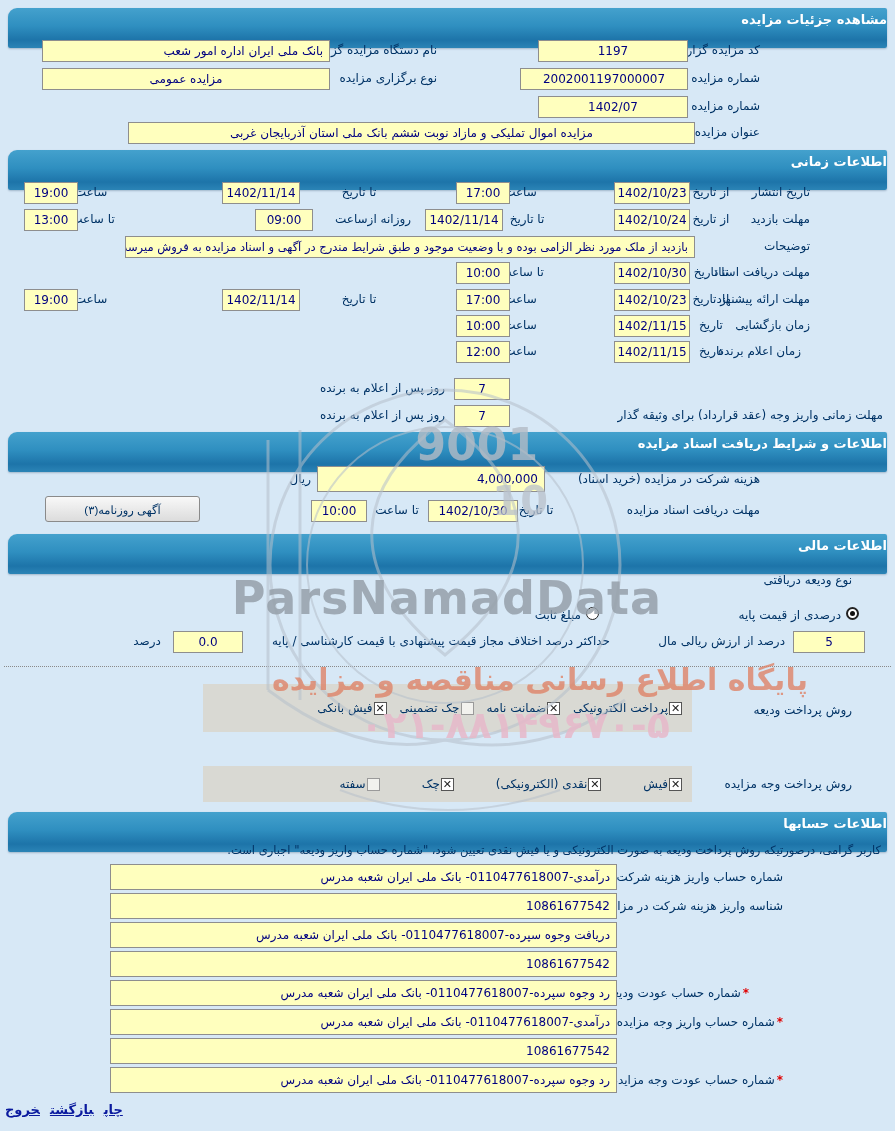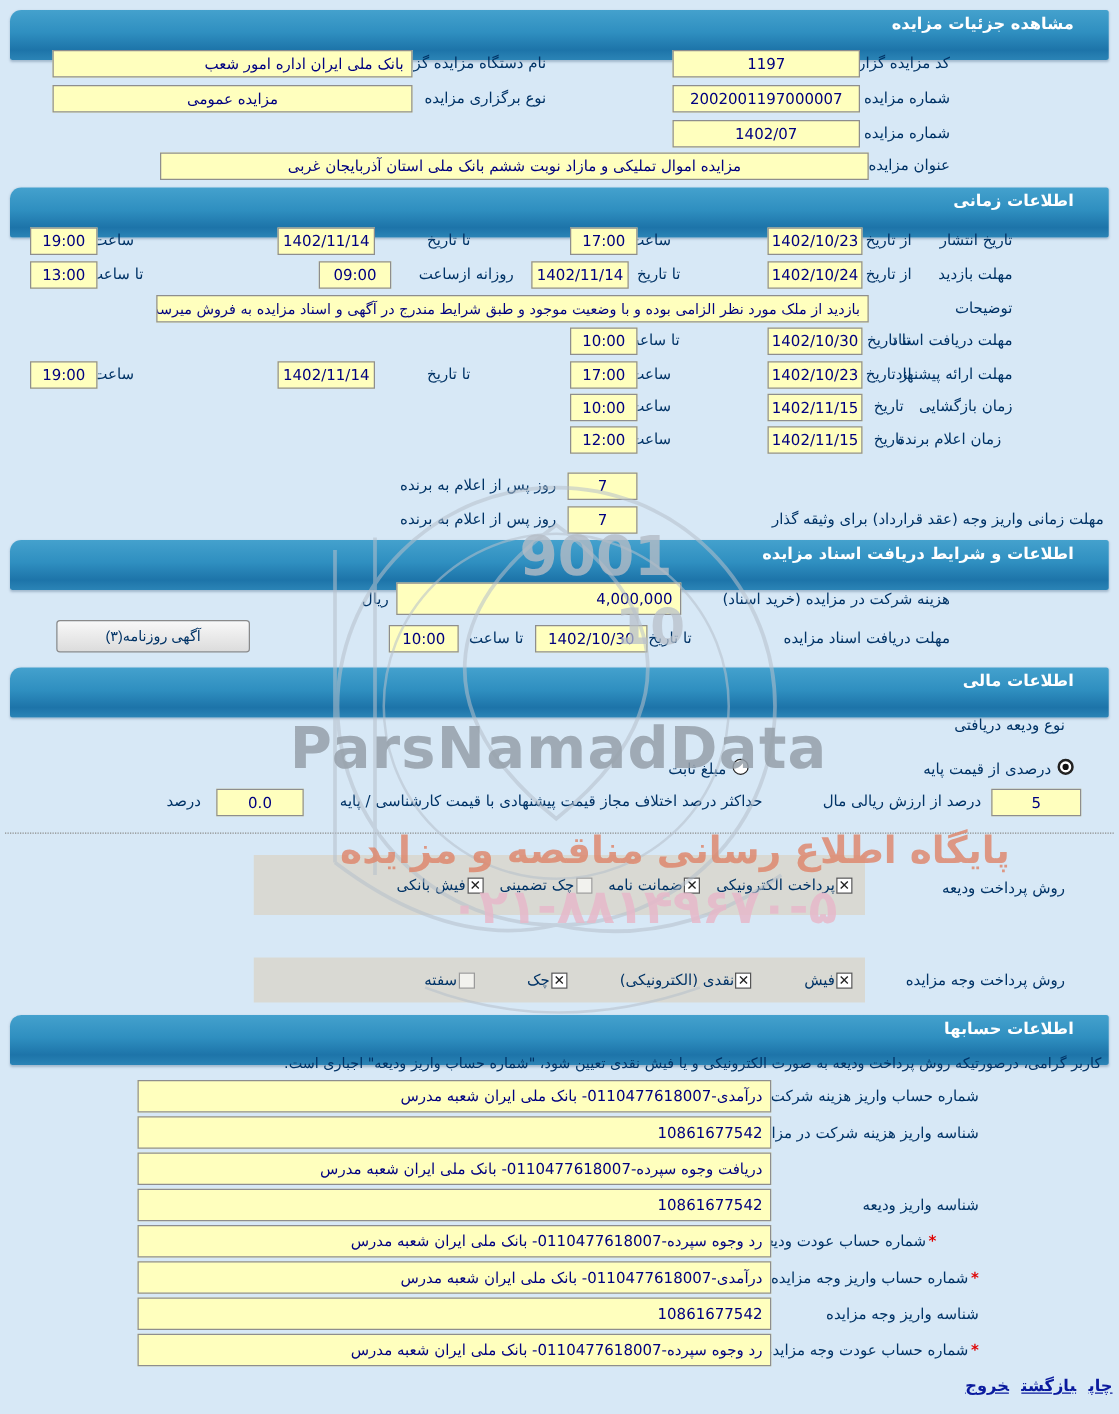--- a/index.html
+++ b/index.html
@@ -6,21 +6,21 @@
   body{
     width:895px;height:1131px;position:relative;overflow:hidden;
     background:#d7e8f6;
     font-family:"DejaVu Sans",sans-serif;font-size:12px;color:#003366;
     direction:rtl;
   }
   .bar{
     position:absolute;right:8px;left:8px;height:40px;line-height:24px;
     background:linear-gradient(180deg,#44a1cd 0%,#2f8fc0 45%,#1d74a9 80%,#2b84b6 100%);
     color:#ffffff;font-weight:bold;font-size:13px;
-    padding-right:28px;box-sizing:border-box;
+    padding-right:0;box-sizing:border-box;
     border-radius:9px 2px 2px 2px;
     box-shadow:0 1px 2px rgba(0,40,80,.25);
   }
   .row{position:absolute;left:0;right:0;height:22px}
   .cell{position:absolute;top:0;height:20px;line-height:20px;white-space:nowrap}
   .lbl{color:#003366;text-align:right}
   .word{color:#003366;text-align:center}
   .box{
     background:#ffffbe;border:1px solid #8e8e8e;box-sizing:border-box;
     text-align:center;color:#000080;height:22px;line-height:20px;overflow:hidden
@@ -40,38 +40,38 @@
     font-size:11px;line-height:12px;text-align:center;color:#222;box-sizing:border-box;margin-left:1px
   }
   .cb.on::after{content:"\2715"}
   .cb.off{border-color:#9a9a9a;background:#f2f2ee}
   .rad{position:absolute;width:13px;height:13px;border:1px solid #222;border-radius:50%;background:#fff;box-sizing:border-box}
   .rad.on{border-width:2px}
   .rad.on::after{content:"";display:block;width:5px;height:5px;margin:2px;border-radius:50%;background:#111}
   .dots{position:absolute;left:4px;right:4px;border-top:1px dotted #8a8a8a;height:0}
   .star{color:#e00000;font-weight:bold;margin-left:2px}
   .notice{position:absolute;right:14px;left:14px;text-align:right;color:#003366;font-size:11.5px}
-  .footer{position:absolute;left:12px;right:0;text-align:right}
+  .footer{position:absolute;left:0;right:0;text-align:left}
   .footer a{color:#0a1a9e;font-weight:bold;text-decoration:underline;margin:0 5px;font-size:13px;cursor:pointer}
   .wm{position:absolute;top:0;left:0;pointer-events:none;z-index:50}
 </style>
 </head>
 <body>
 
 <div class="bar" style="top:8px">مشاهده جزئیات مزایده</div>
 
 <div class="row" style="top:40px">
   <span class="cell lbl" style="right:135px;width:130px">کد مزایده گزار</span>
   <span class="cell box" style="right:207px;width:150px">1197</span>
   <span class="cell lbl" style="right:458px;width:128px">نام دستگاه مزایده گزار</span>
   <span class="cell box rt" style="right:565px;width:288px">بانک ملی ایران اداره امور شعب</span>
 </div>
 <div class="row" style="top:68px">
   <span class="cell lbl" style="right:135px;width:130px">شماره مزایده</span>
-  <span class="cell box" style="right:207px;width:150px">2002001197000007</span>
+  <span class="cell box" style="right:207px;width:168px">2002001197000007</span>
   <span class="cell lbl" style="right:458px;width:128px">نوع برگزاری مزایده</span>
   <span class="cell box" style="right:565px;width:288px">مزایده عمومی</span>
 </div>
 <div class="row" style="top:96px">
   <span class="cell lbl" style="right:135px;width:130px">شماره مزایده مرجع</span>
   <span class="cell box" style="right:207px;width:150px">1402/07</span>
 </div>
 <div class="row" style="top:122px">
   <span class="cell lbl" style="right:135px;width:130px">عنوان مزایده</span>
   <span class="cell box" style="right:200px;width:567px">مزایده اموال تملیکی و مازاد نوبت ششم بانک ملی استان آذربایجان غربی</span>
@@ -246,33 +246,31 @@
       <span class="cell box rt" style="right: 278px; width: 507px; height: 26px; line-height: 24px;">درآمدی-0110477618007- بانک ملی ایران شعبه مدرس</span>
     </div>
     <div class="row" style="top: 893px; height: 26px;">
       <span class="cell lbl" style="right: 112px; width: 210px; line-height: 26px;"><span>شناسه واریز هزینه شرکت در مزایده</span></span>
       <span class="cell box rt" style="right: 278px; width: 507px; height: 26px; line-height: 24px;">10861677542</span>
     </div>
     <div class="row" style="top: 922px; height: 26px;">
       <span class="cell box rt" style="right: 278px; width: 507px; height: 26px; line-height: 24px; margin-left: 44px;">دریافت وجوه سپرده-0110477618007- بانک ملی ایران شعبه مدرس</span>
     </div>
     <div class="row" style="top: 951px; height: 26px;">
-      <span class="cell lbl" style="right: 112px; width: 210px; line-height: 26px;"><span>شناسه واریز ودیعه</span></span>
       <span class="cell box rt" style="right: 278px; width: 507px; height: 26px; line-height: 24px;">10861677542</span>
     </div>
     <div class="row" style="top: 980px; height: 26px;">
       <span class="cell lbl" style="right: 112px; width: 210px; line-height: 26px; text-align: center;"><span class="star">*</span><span>شماره حساب عودت ودیعه</span></span>
       <span class="cell box rt" style="right: 278px; width: 507px; height: 26px; line-height: 24px;">رد وجوه سپرده-0110477618007- بانک ملی ایران شعبه مدرس</span>
     </div>
     <div class="row" style="top: 1009px; height: 26px;">
       <span class="cell lbl" style="right: 112px; width: 210px; line-height: 26px;"><span class="star">*</span><span>شماره حساب واریز وجه مزایده</span></span>
       <span class="cell box rt" style="right: 278px; width: 507px; height: 26px; line-height: 24px;">درآمدی-0110477618007- بانک ملی ایران شعبه مدرس</span>
     </div>
     <div class="row" style="top: 1038px; height: 26px;">
-      <span class="cell lbl" style="right: 112px; width: 210px; line-height: 26px;"><span>شناسه واریز وجه مزایده</span></span>
       <span class="cell box rt" style="right: 278px; width: 507px; height: 26px; line-height: 24px;">10861677542</span>
     </div>
     <div class="row" style="top: 1067px; height: 26px;">
       <span class="cell lbl" style="right: 112px; width: 210px; line-height: 26px;"><span class="star">*</span><span>شماره حساب عودت وجه مزایده</span></span>
       <span class="cell box rt" style="right: 278px; width: 507px; height: 26px; line-height: 24px;">رد وجوه سپرده-0110477618007- بانک ملی ایران شعبه مدرس</span>
     </div>
   </div>
 
 <div class="footer" style="top:1102px">
   <a>چاپ</a><a>بازگشت</a><a>خروج</a>

